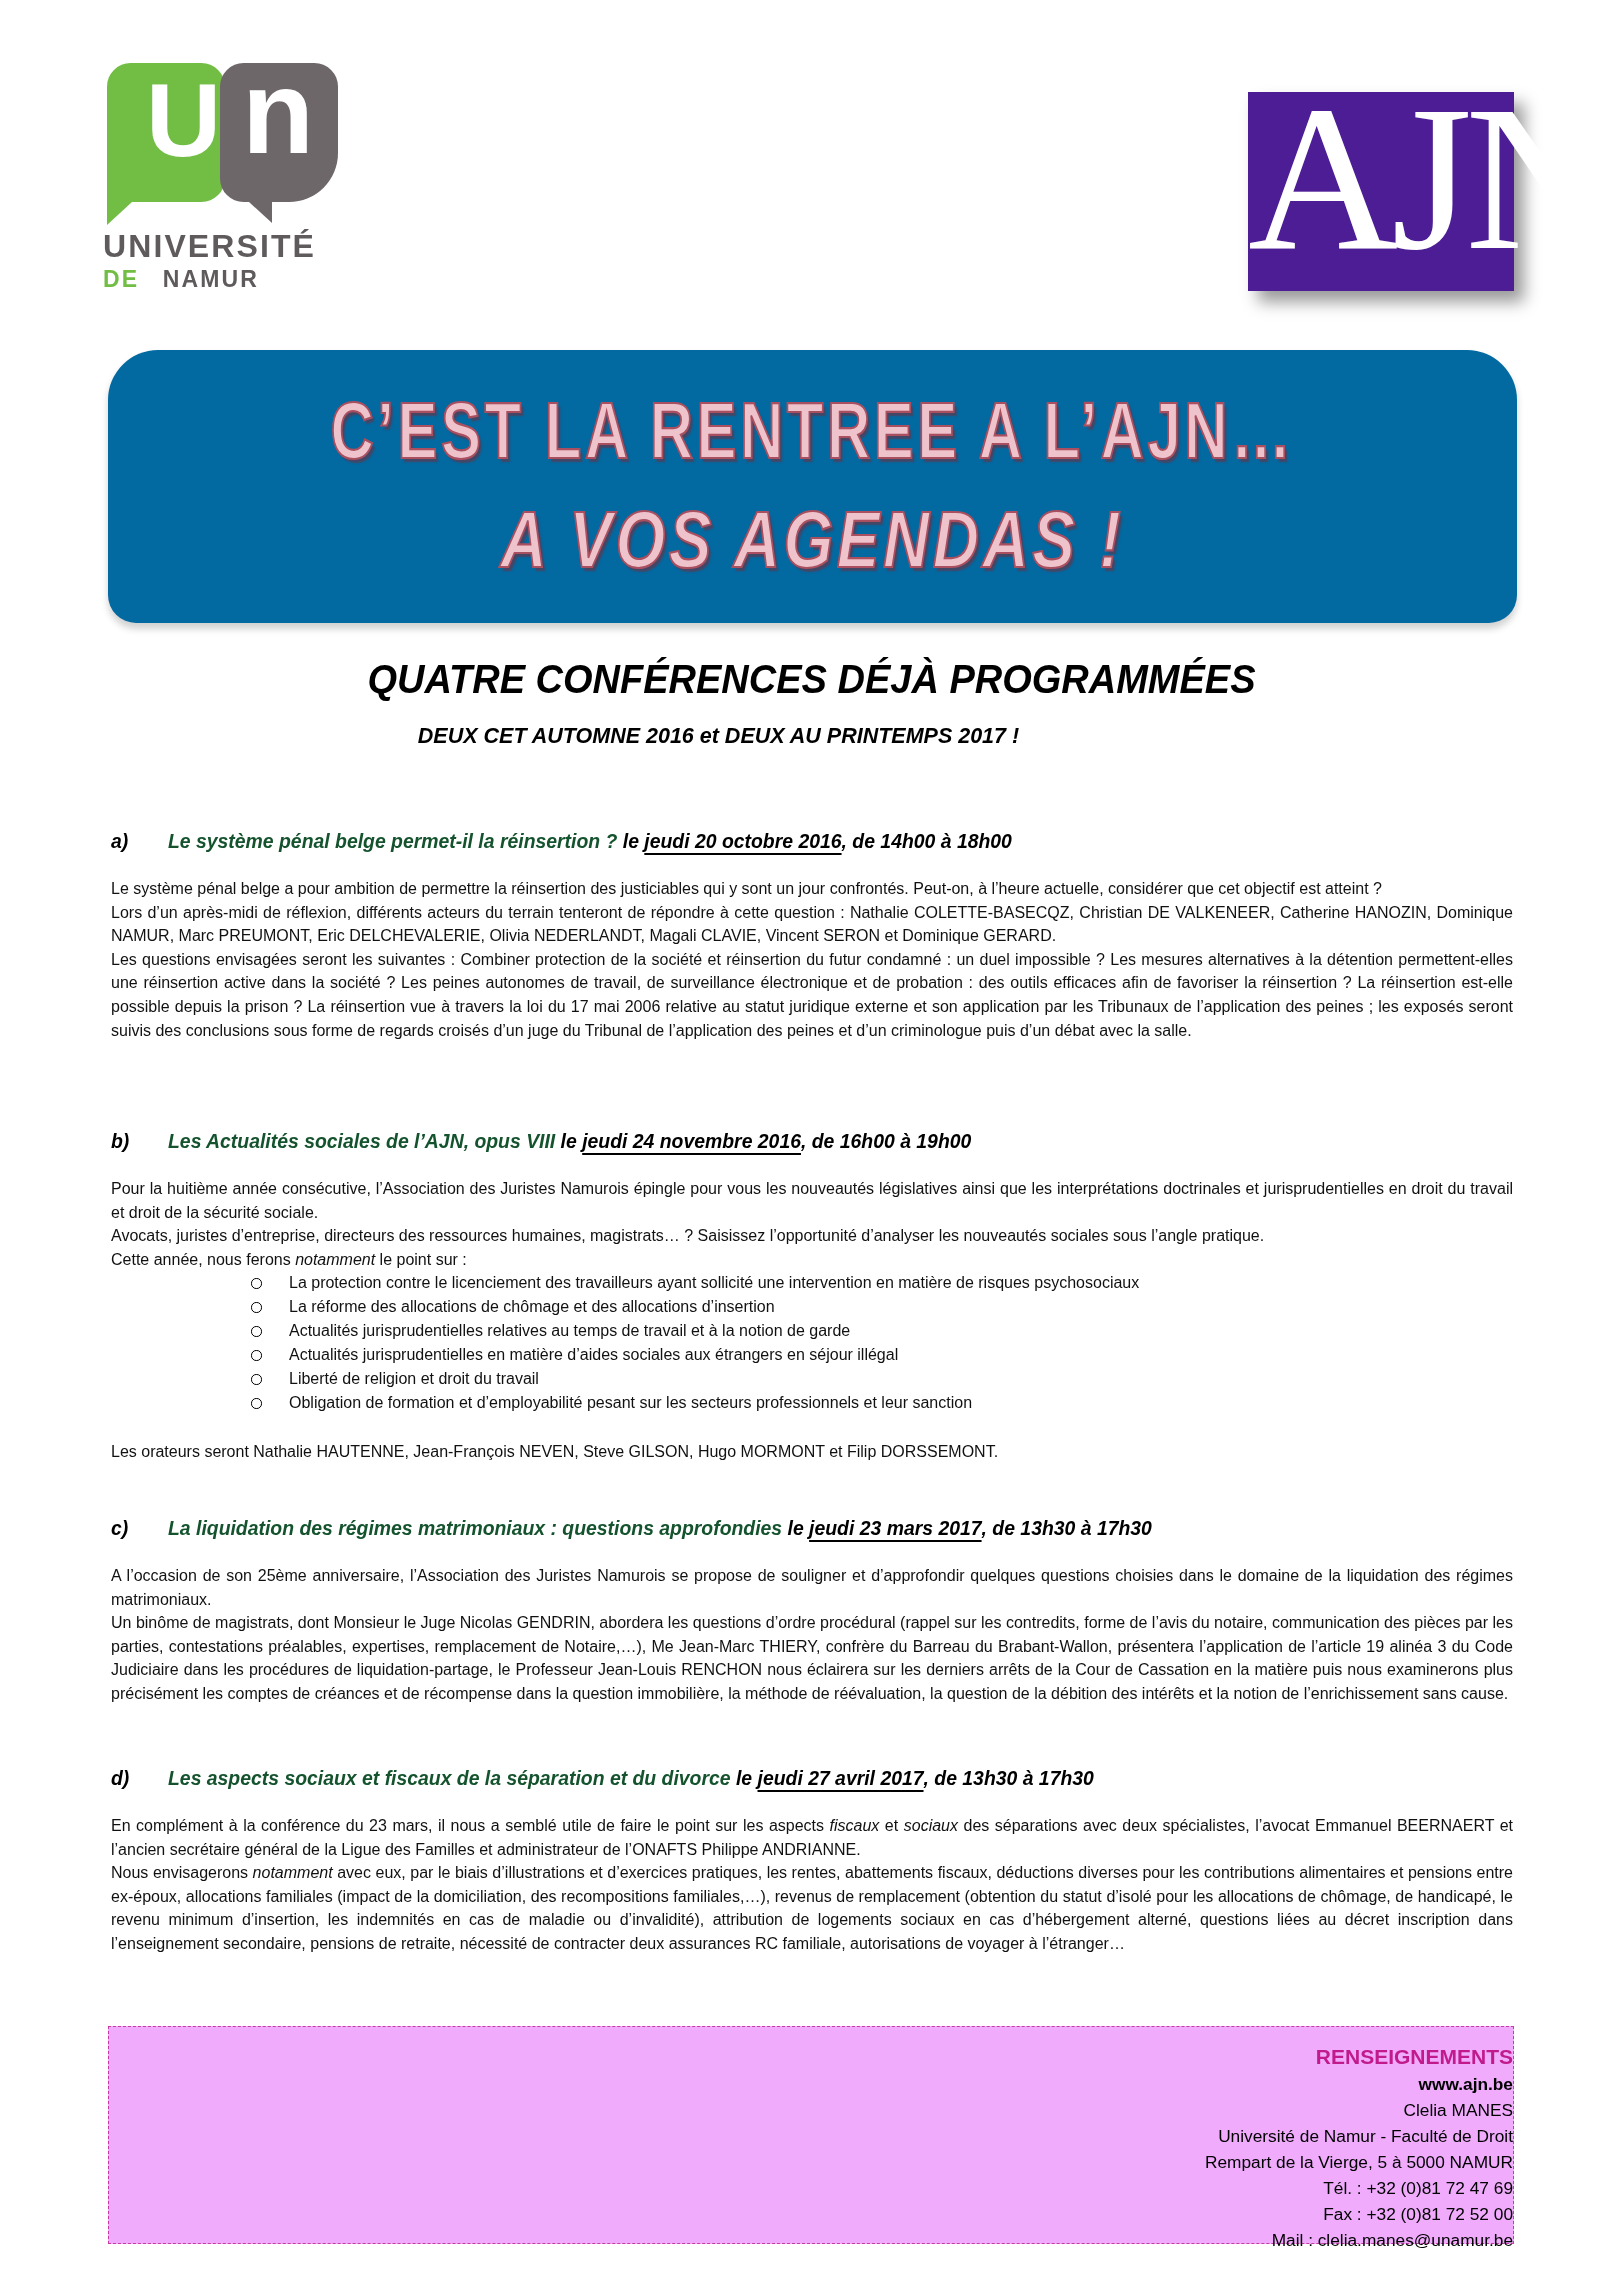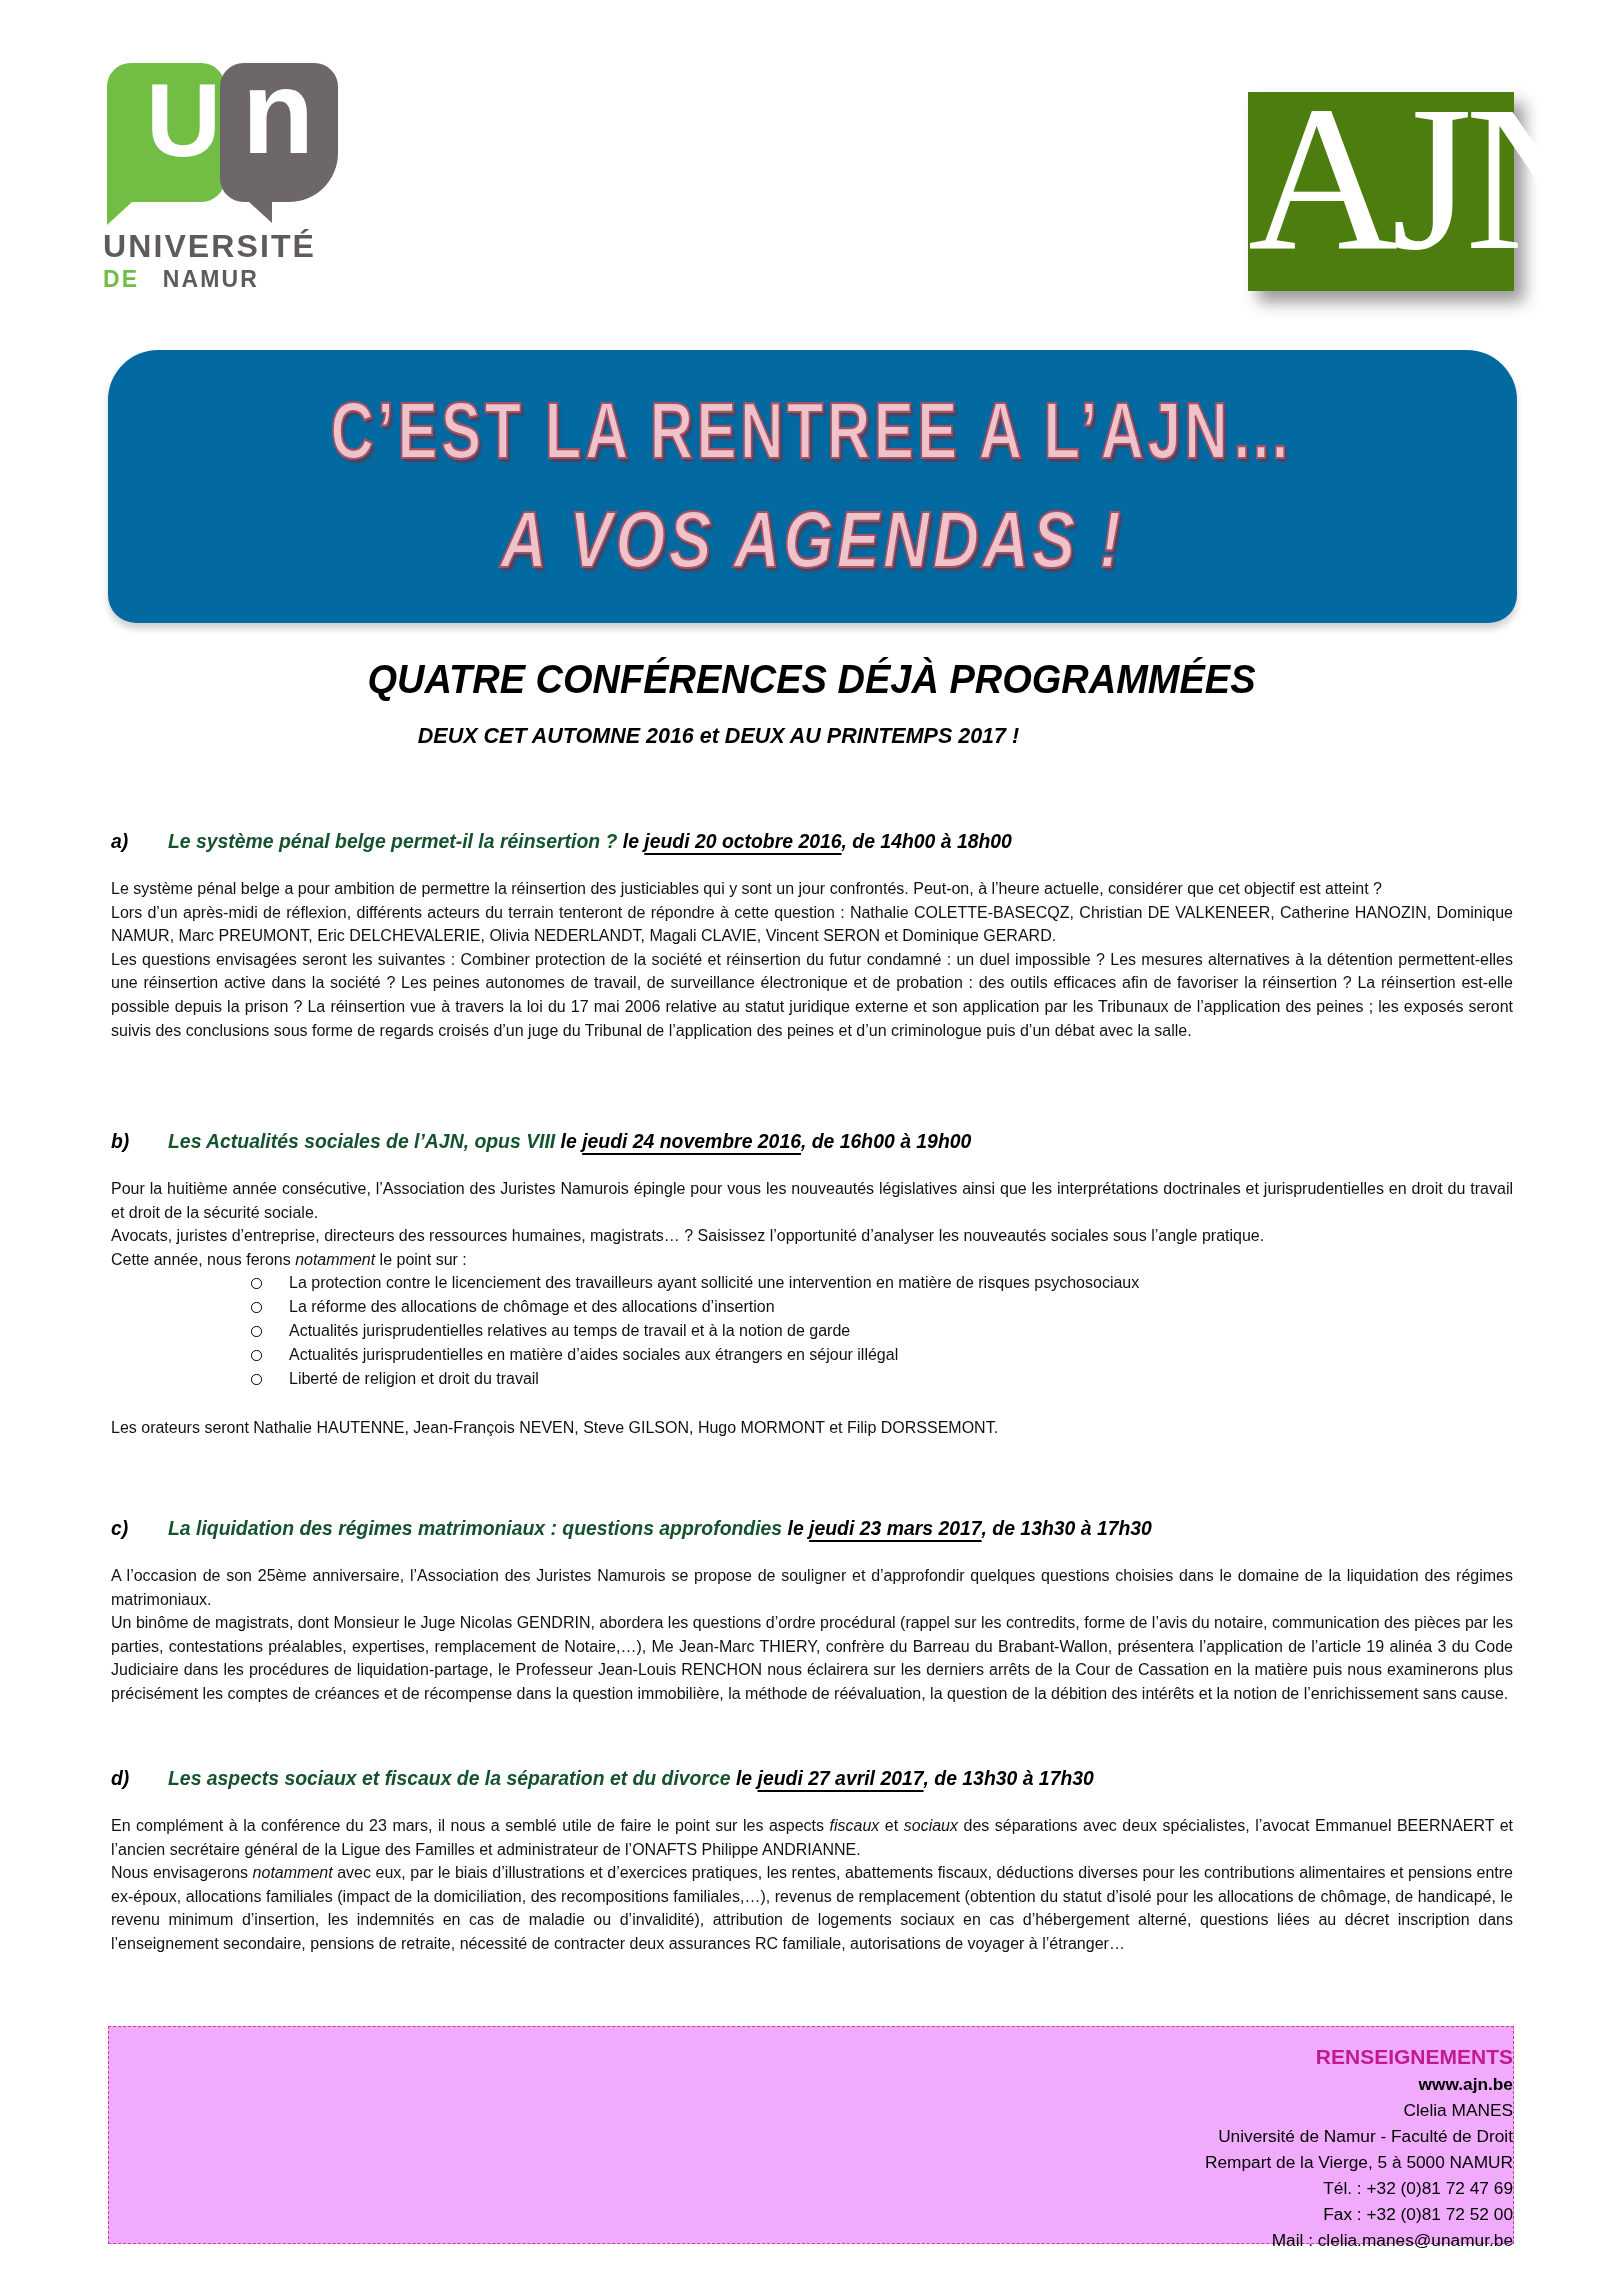--- a/index.html
+++ b/index.html
@@ -17,21 +17,21 @@
   .un-bubble.gray::after{content:"";position:absolute;left:29px;bottom:-21px;width:0;height:0;
         border-right:23.6px solid #6E6769;border-bottom:21px solid transparent;}
   .un-letter{position:absolute;color:#fff;font-weight:bold;z-index:2;
         font-family:"Liberation Sans",sans-serif;}
   .un-letter.u{left:43px;top:11px;font-size:104px;line-height:104px;}
   .un-letter.n{left:139px;top:-4.2px;font-size:118px;line-height:118px;}
   .un-word1{margin-top:9.7px;font-size:32px;font-weight:bold;letter-spacing:2.1px;color:#5F5A5C;}
   .un-word2{font-size:23px;font-weight:bold;letter-spacing:2.1px;color:#5F5A5C;margin-top:1.4px;}
   .un-word2 .de{color:#72BE44;margin-right:23.6px;}
 
-  .ajn-logo{position:absolute;left:1248px;top:92px;width:266px;height:199px;background:#4d7c0f;
+  .ajn-logo{position:absolute;left:1248px;top:92px;width:266px;height:199px;background:#4c1d95;
         box-shadow:9.7px 11px 15.3px rgba(0,0,0,0.40);}
   .ajn-text{position:absolute;left:0;top:-18px;width:100%;text-align:center;color:#fff;
         font-family:"Liberation Serif",serif;font-size:208px;line-height:208px;letter-spacing:-7px;}
 
   
   .banner{position:absolute;left:108px;top:350px;width:1409px;height:273px;background:#0369a1;
         border-radius:50px 50px 28px 28px;box-shadow:0 5.6px 7px rgba(0,0,0,0.18);}
   .banner-line{width:100%;text-align:center;font-weight:bold;color:#EFC3CC;
         -webkit-text-stroke:1.7px #A94F5F;letter-spacing:3.5px;
         text-shadow:2.8px 3.5px 1.4px rgba(122,42,52,0.55);}
@@ -121,20 +121,21 @@
       </div>
       <p class="body-p">Pour la huitième année consécutive, l’Association des Juristes Namurois épingle pour vous les nouveautés législatives ainsi que les interprétations doctrinales et jurisprudentielles en droit du travail et droit de la sécurité sociale.</p>
       <p class="body-p">Avocats, juristes d’entreprise, directeurs des ressources humaines, magistrats… ? Saisissez l’opportunité d’analyser les nouveautés sociales sous l’angle pratique.</p>
       <p class="body-p"><span>Cette année, nous ferons </span><span class="it">notamment</span><span> le point sur :</span></p>
       <ul class="bullets">
         <li><span class="dot"></span><span>La protection contre le licenciement des travailleurs ayant sollicité une intervention en matière de risques psychosociaux</span></li>
         <li><span class="dot"></span><span>La réforme des allocations de chômage et des allocations d’insertion</span></li>
         <li><span class="dot"></span><span>Actualités jurisprudentielles relatives au temps de travail et à la notion de garde</span></li>
         <li><span class="dot"></span><span>Actualités jurisprudentielles en matière d’aides sociales aux étrangers en séjour illégal</span></li>
         <li><span class="dot"></span><span>Liberté de religion et droit du travail</span></li>
+        <li><span class="dot"></span><span>Obligation de formation et d’employabilité pesant sur les secteurs professionnels et leur sanction</span></li>
       </ul>
       <p class="body-p closing">Les orateurs seront Nathalie HAUTENNE, Jean-François NEVEN, Steve GILSON, Hugo MORMONT et Filip DORSSEMONT.</p>
     </div>
 
     <div class="sec c">
       <div class="sec-head">
         <span class="sec-label">c)</span>
         <span class="sec-title"><span class="sec-title-mag">La liquidation des régimes matrimoniaux : questions approfondies</span><span class="sec-title-blk"> le </span><span class="sec-title-blk und">jeudi 23 mars 2017</span><span class="sec-title-blk">, de 13h30 à 17h30</span></span>
       </div>
       <p class="body-p">A l’occasion de son 25ème anniversaire, l’Association des Juristes Namurois se propose de souligner et d’approfondir quelques questions choisies dans le domaine de la liquidation des régimes matrimoniaux.</p>

